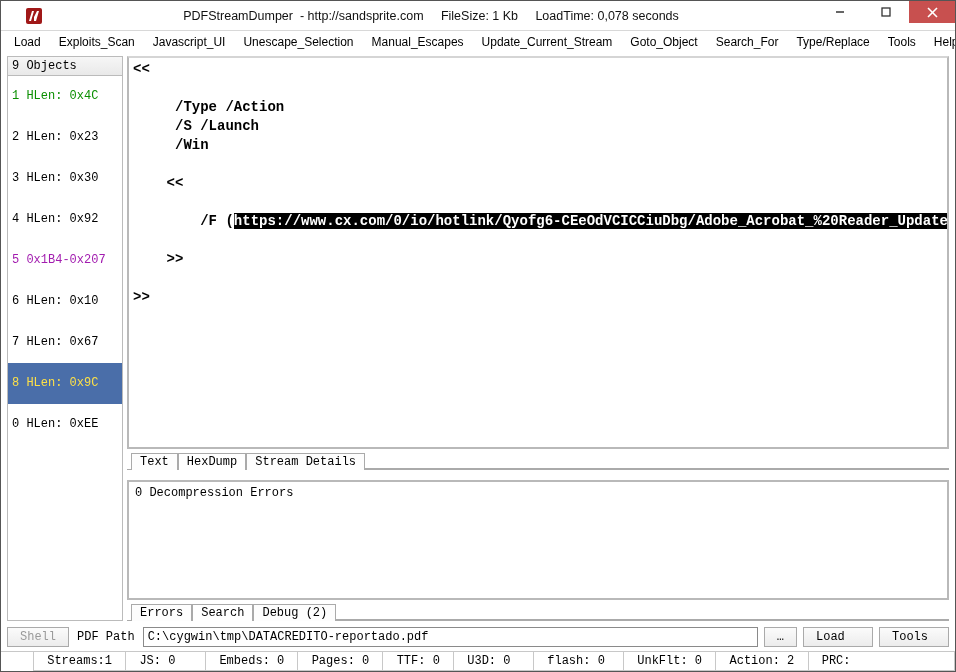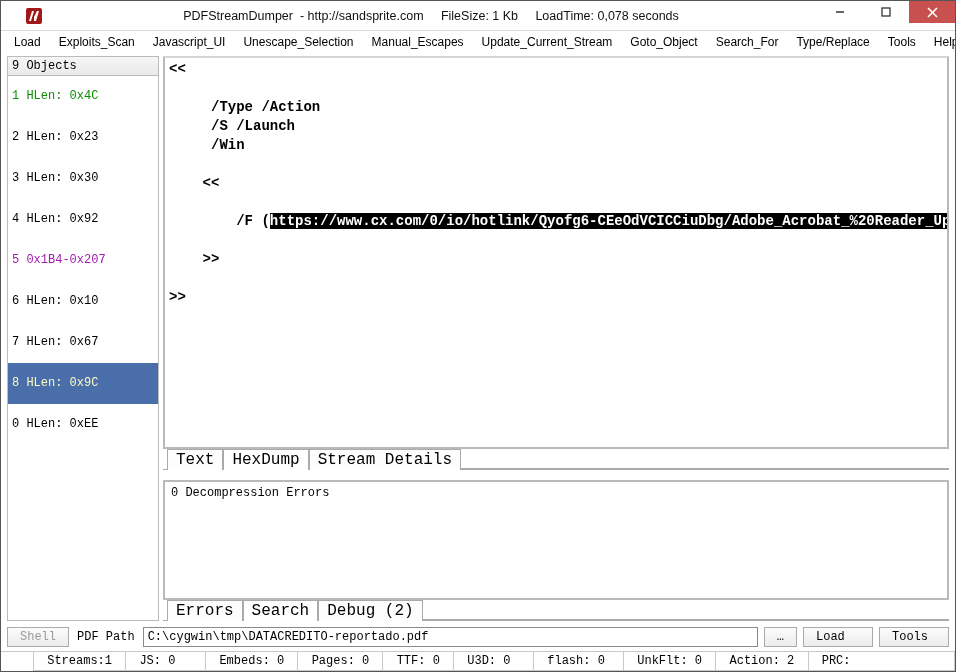--- a/index.html
+++ b/index.html
@@ -63,21 +63,21 @@
     flex-direction: column;
     padding: 3px 6px 4px 6px;
   }
   .upper-area {
     display: flex;
     gap: 4px;
     flex: 1;
     min-height: 0;
   }
   .left-panel {
-    width: 152px;
+    width: 116px;
     display: flex;
     flex-direction: column;
   }
   .object-header {
     border: 1px solid #bbb;
     border-bottom: 1px solid #bbb;
     background: linear-gradient(#f6f6f6,#e9e9e9);
     padding: 2px 4px;
     font-family: "Courier New", monospace;
     font-size: 12px;
@@ -91,21 +91,21 @@
     font-family: "Courier New", monospace;
     font-size: 12px;
   }
   .object-row {
     padding: 13px 4px;
     line-height: 15px;
     white-space: nowrap;
   }
   .object-row.green { color:#0a8f00; }
   .object-row.blue  { color:#a21caf; }
-  .object-row.selected { background:#4a6ea9; color:#fef9c3; }
+  .object-row.selected { background:#4a6ea9; color:#fde047; }
   .right-panel {
     flex:1;
     display:flex;
     flex-direction: column;
     min-width:0;
   }
   .text-area-frame {
     flex:1;
     border: 2px solid #b9b9b9;
     border-top-color:#d5d5d5;
@@ -131,21 +131,21 @@
     gap:0;
     border-bottom:1px solid #aaa;
     margin-top:-1px;
   }
   .tab {
     border:1px solid #aaa;
     border-bottom:none;
     background:#fdfdfd;
     padding:1px 8px 1px 8px;
     font-family:"Courier New",monospace;
-    font-size:16px;
+    font-size:12px;
     margin-right:0;
     position:relative;
     top:1px;
   }
   .tab.inactive { background:#fdfdfd; }
   .tab.front { background:#fff; }
   .tabfill { flex:1; border-bottom:1px solid #aaa; height:1px;align-self:flex-end;}
   .lower-area {
     margin-top:10px;
     display:flex;

